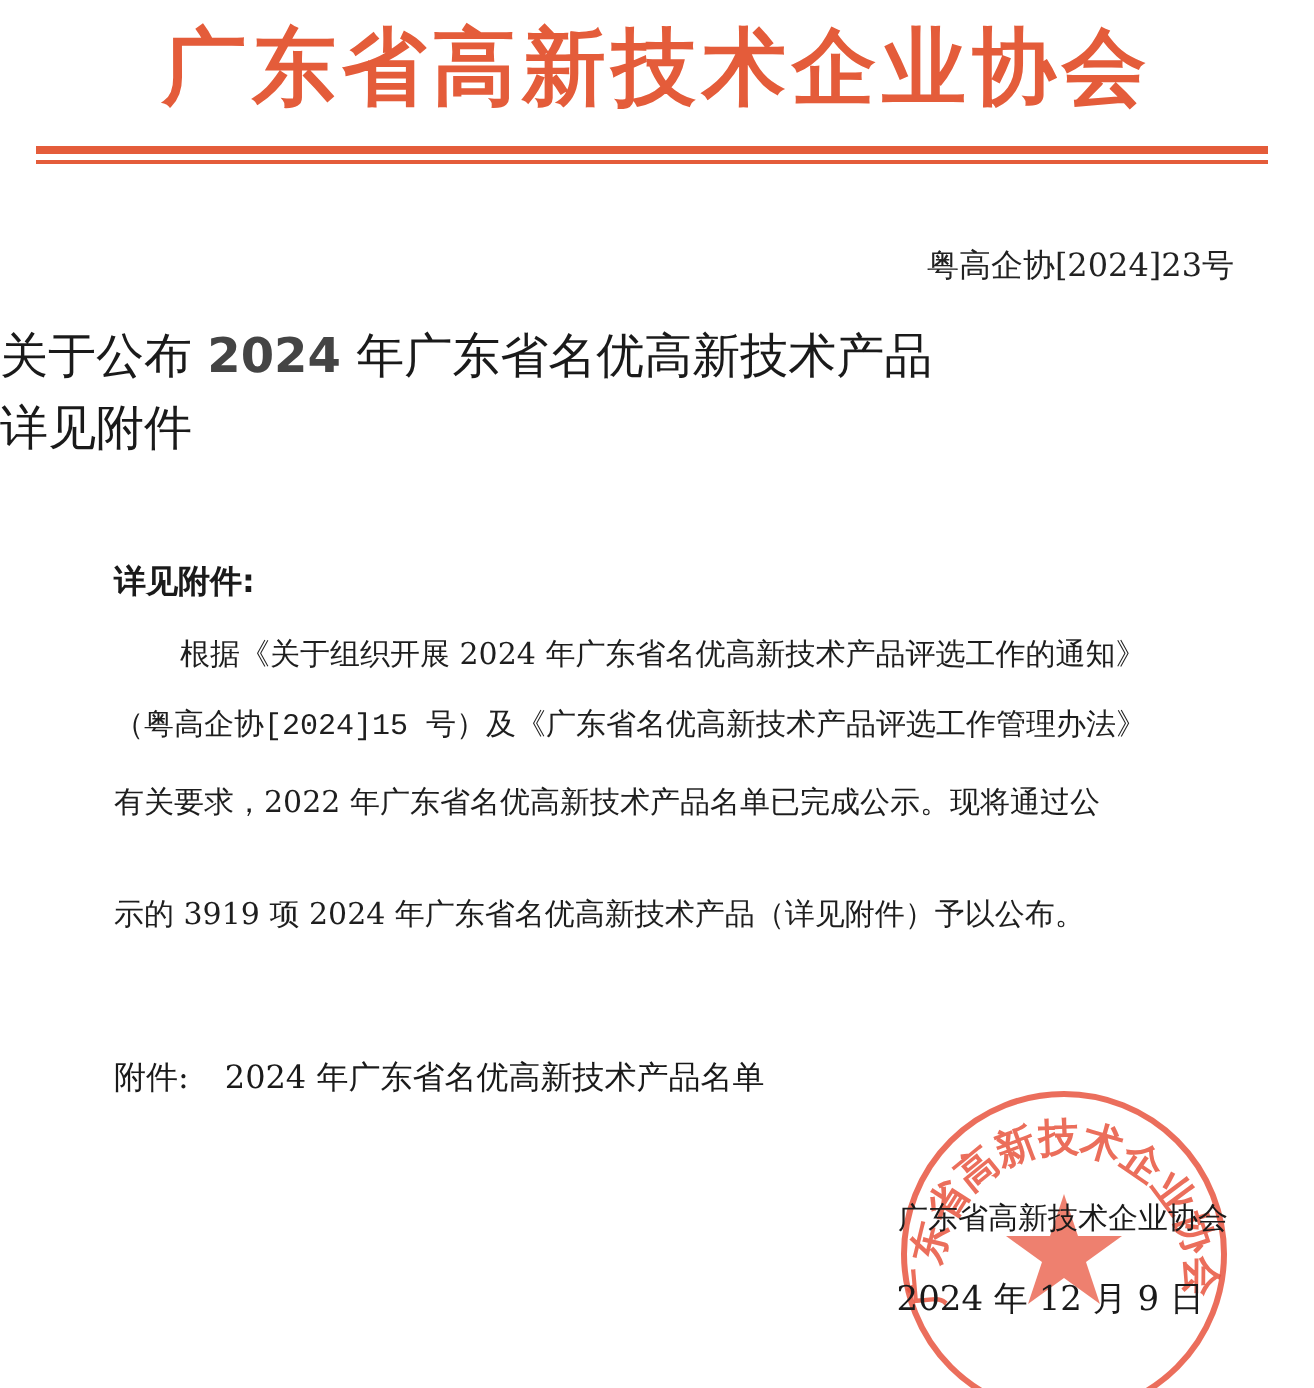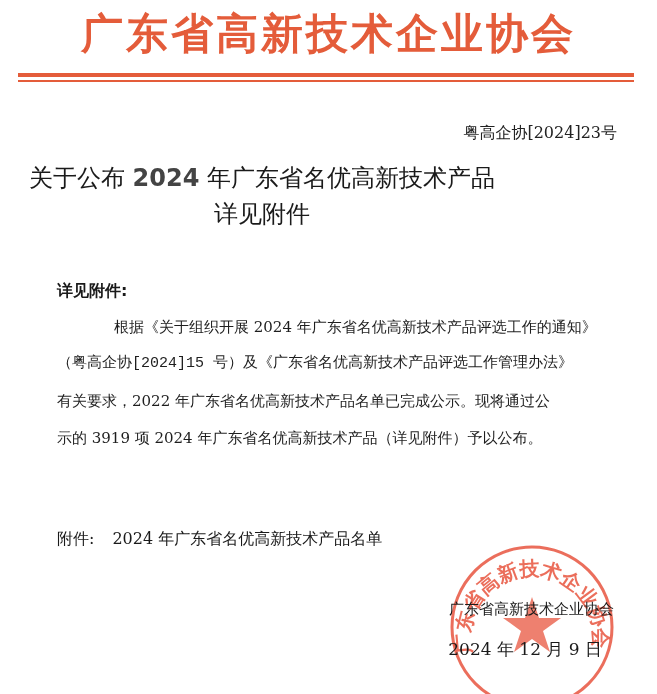--- a/index.html
+++ b/index.html
@@ -49,21 +49,20 @@
     right: 40px;
     top: 123px;
     font-size: 16px;
     color: #222;
     font-family: "DejaVu Serif", "Liberation Serif", serif;
   }
   .title {
     position: absolute;
     left: 0;
     width: 524px;
-    text-align: center;
     font-family: "DejaVu Sans", "Liberation Sans", sans-serif;
     font-size: 24px;
     color: #1a1a1a;
     line-height: 32px;
   }
   .title.l1 { top: 162px; }
   .title.l2 { top: 198px; }
   .title .yr {
     font-weight: bold;
     color: #444;
@@ -124,24 +123,24 @@
 
 <div class="doc-number">粤高企协[2024]23号</div>
 
 <div class="title l1">
   <span>关于公布 </span><span class="yr">2024</span><span> 年广东省名优高新技术产品</span>
 </div>
 <div class="title l2">详见附件</div>
 
 <div class="salutation">详见附件:</div>
 
-<div class="body-line indent" style="top:318px;margin-left:24px;">根据《关于组织开展 2024 年广东省名优高新技术产品评选工作的通知》</div>
+<div class="body-line indent" style="top:318px;">根据《关于组织开展 2024 年广东省名优高新技术产品评选工作的通知》</div>
 <div class="body-line" style="top:353px;font-family:Liberation Mono, monospace;">（粤高企协[2024]15 号）及《广东省名优高新技术产品评选工作管理办法》</div>
 <div class="body-line" style="top:392px;">有关要求，2022 年广东省名优高新技术产品名单已完成公示。现将通过公</div>
-<div class="body-line" style="top:429px;">示的 3919 项 2024 年广东省名优高新技术产品（详见附件）予以公布。</div>
+<div class="body-line" style="top:448px;">示的 3919 项 2024 年广东省名优高新技术产品（详见附件）予以公布。</div>
 
 <div class="attachment">
   <span>附件:</span><span class="gap"></span><span>2024 年广东省名优高新技术产品名单</span>
 </div>
 
 <svg class="seal" viewBox="0 0 170 170">
   <circle cx="85" cy="85" r="80" fill="none" stroke="#e8553f" stroke-width="3" opacity="0.85"></circle>
   <defs>
     <path id="sealArc" d="M 28 120 A 62 62 0 1 1 142 120"></path>
   </defs>

